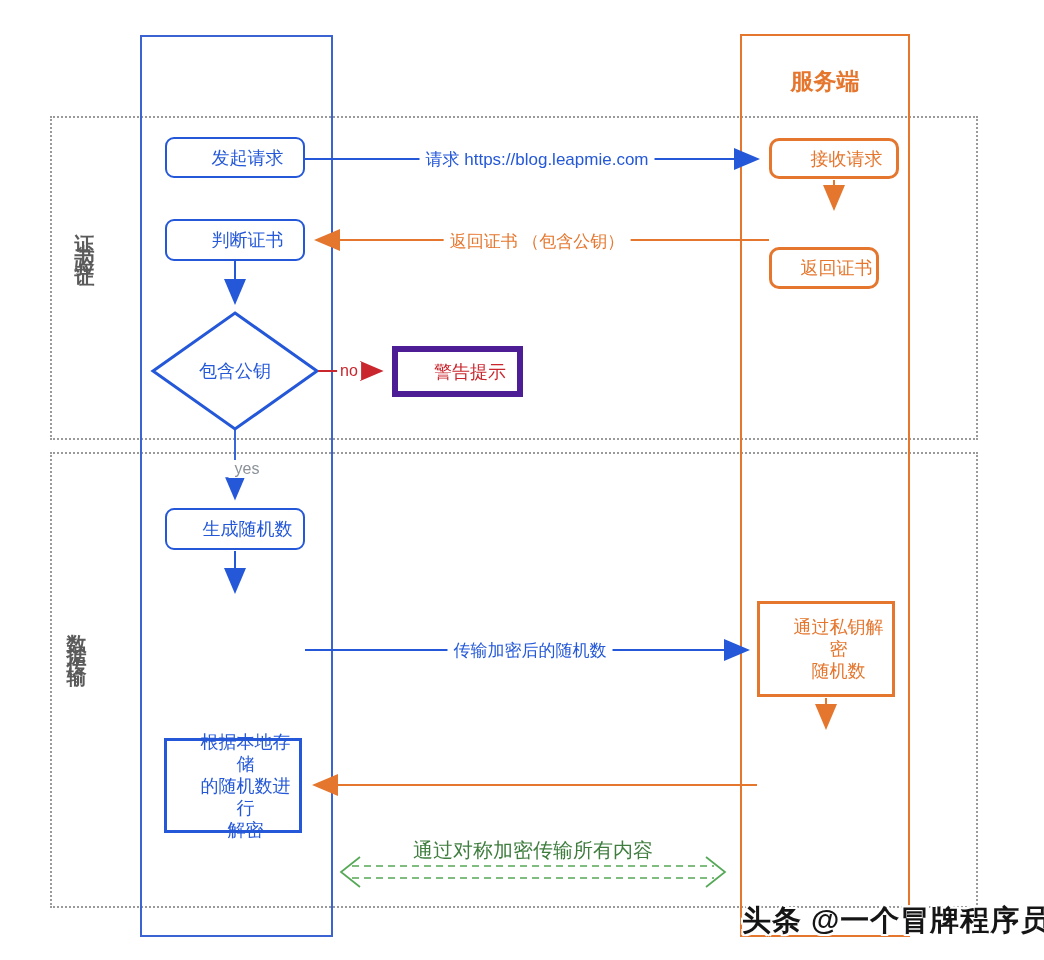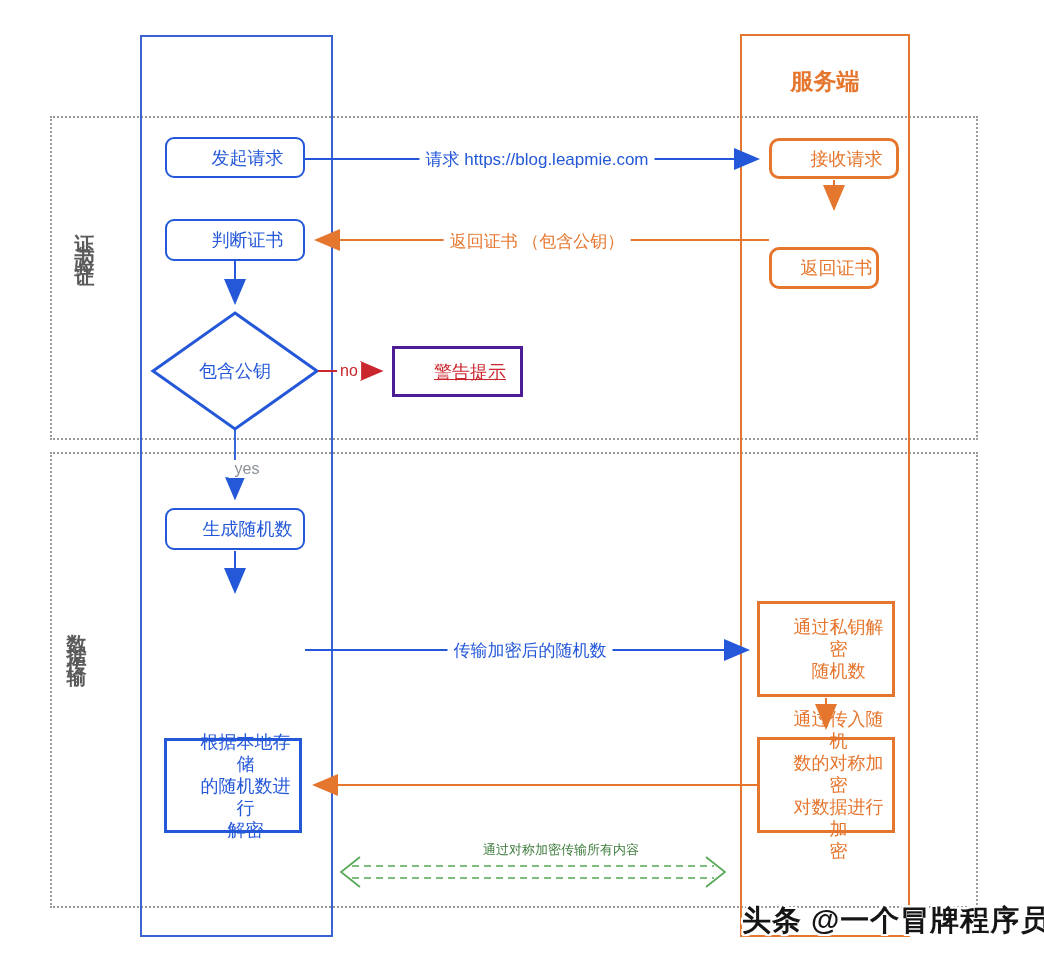--- a/index.html
+++ b/index.html
@@ -21,21 +21,21 @@
   svg.wires{position:absolute;left:0;top:0;z-index:3;}
   .box{
     position:absolute;z-index:4;display:flex;align-items:center;justify-content:center;
     text-align:center;box-sizing:border-box;background:#fff;font-size:18px;line-height:22px;padding-left:25px;
   }
   .preline{white-space:pre-line;}
   .blue-round{border:2.5px solid #2458d8;border-radius:9px;color:#2458d8;}
   .blue-square{border:3px solid #2458d8;color:#2458d8;}
   .orange-round{border:3px solid #e5762e;border-radius:10px;color:#e5762e;}
   .orange-square{border:3px solid #e5762e;color:#e5762e;}
-  .red-box{border:3px solid #4c1d95;color:#c9262d;text-decoration:underline;}
+  .red-box{border:6px solid #4c1d95;color:#c9262d;}
   .diamond-label{
     position:absolute;z-index:4;font-size:18px;color:#2458d8;text-align:center;
     transform:translate(-50%,-50%);white-space:nowrap;
   }
   .edge-label{
     position:absolute;z-index:5;background:#ffffff;padding:0 6px;white-space:nowrap;
     transform:translate(-50%,-50%);font-size:17px;text-align:center;
   }
   .edge-label.blue{color:#2458d8;}
   .edge-label.orange{color:#e5762e;}
@@ -103,28 +103,24 @@
   <div class="box blue-square preline" style="left:164px;top:738px;width:138px;height:95px;">根据本地存储
 的随机数进行
 解密</div>
 
   <div class="box red-box" style="left:392px;top:346px;width:131px;height:51px;">警告提示</div>
 
   <div class="box orange-round" style="left:769px;top:138px;width:130px;height:41px;">接收请求</div>
   <div class="box orange-round" style="left:769px;top:219px;width:110px;height:42px;margin-top:28px;">返回证书</div>
   <div class="box orange-square preline" style="left:757px;top:601px;width:138px;height:96px;">通过私钥解密
 随机数</div>
-  <div class="box orange-square preline" style="left:757px;top:737px;width:138px;height:96px;">通过传入随机
-数的对称加密
-对数据进行加
-密</div>
 
   <div class="edge-label blue" style="left:537px;top:159px;">请求 https://blog.leapmie.com</div>
   <div class="edge-label orange preline" style="left:537px;top:241px;line-height:23px;">返回证书
 （包含公钥）</div>
   <div class="edge-label red" style="left:349px;top:371px;padding:0 3px;">no</div>
   <div class="edge-label gray" style="left:235px;top:469px;margin-left:12px;">yes</div>
   <div class="edge-label blue" style="left:530px;top:650px;">传输加密后的随机数</div>
-  <div class="edge-label green" style="left:533px;top:850px;font-size:13px;margin-left:28px;">通过对称加密传输所有内容</div>
+  <div class="edge-label green" style="left:533px;top:850px;font-size:20px;">通过对称加密传输所有内容</div>
 
   <div class="watermark" style="left:742px;top:901px;">头条 @一个冒牌程序员</div>
 
 </div>
 
 </body></html>

